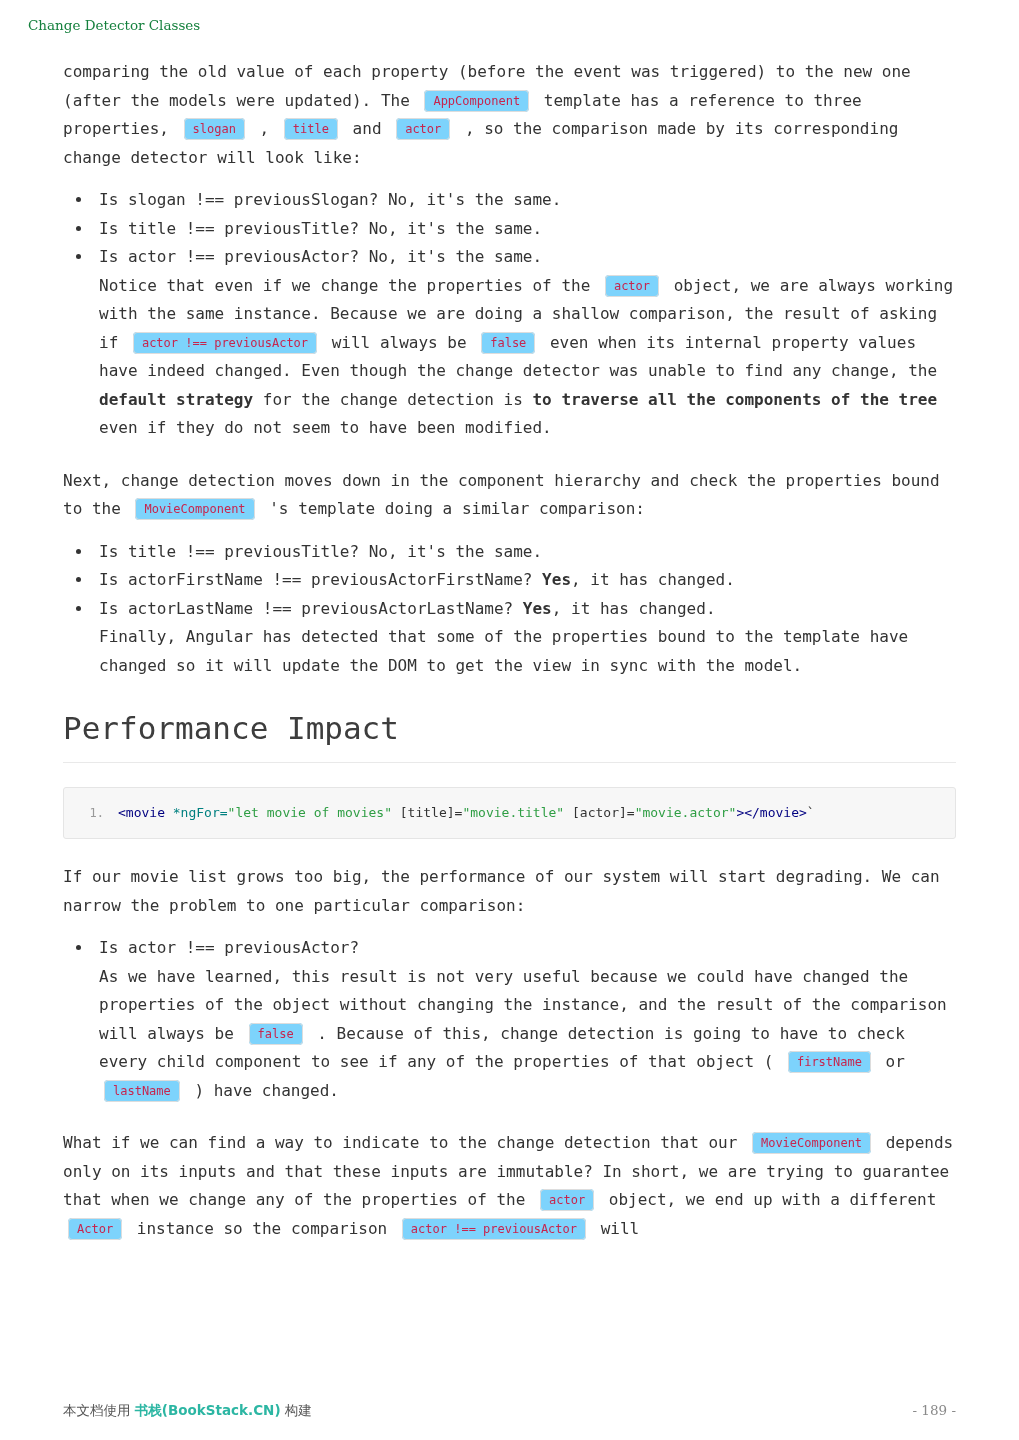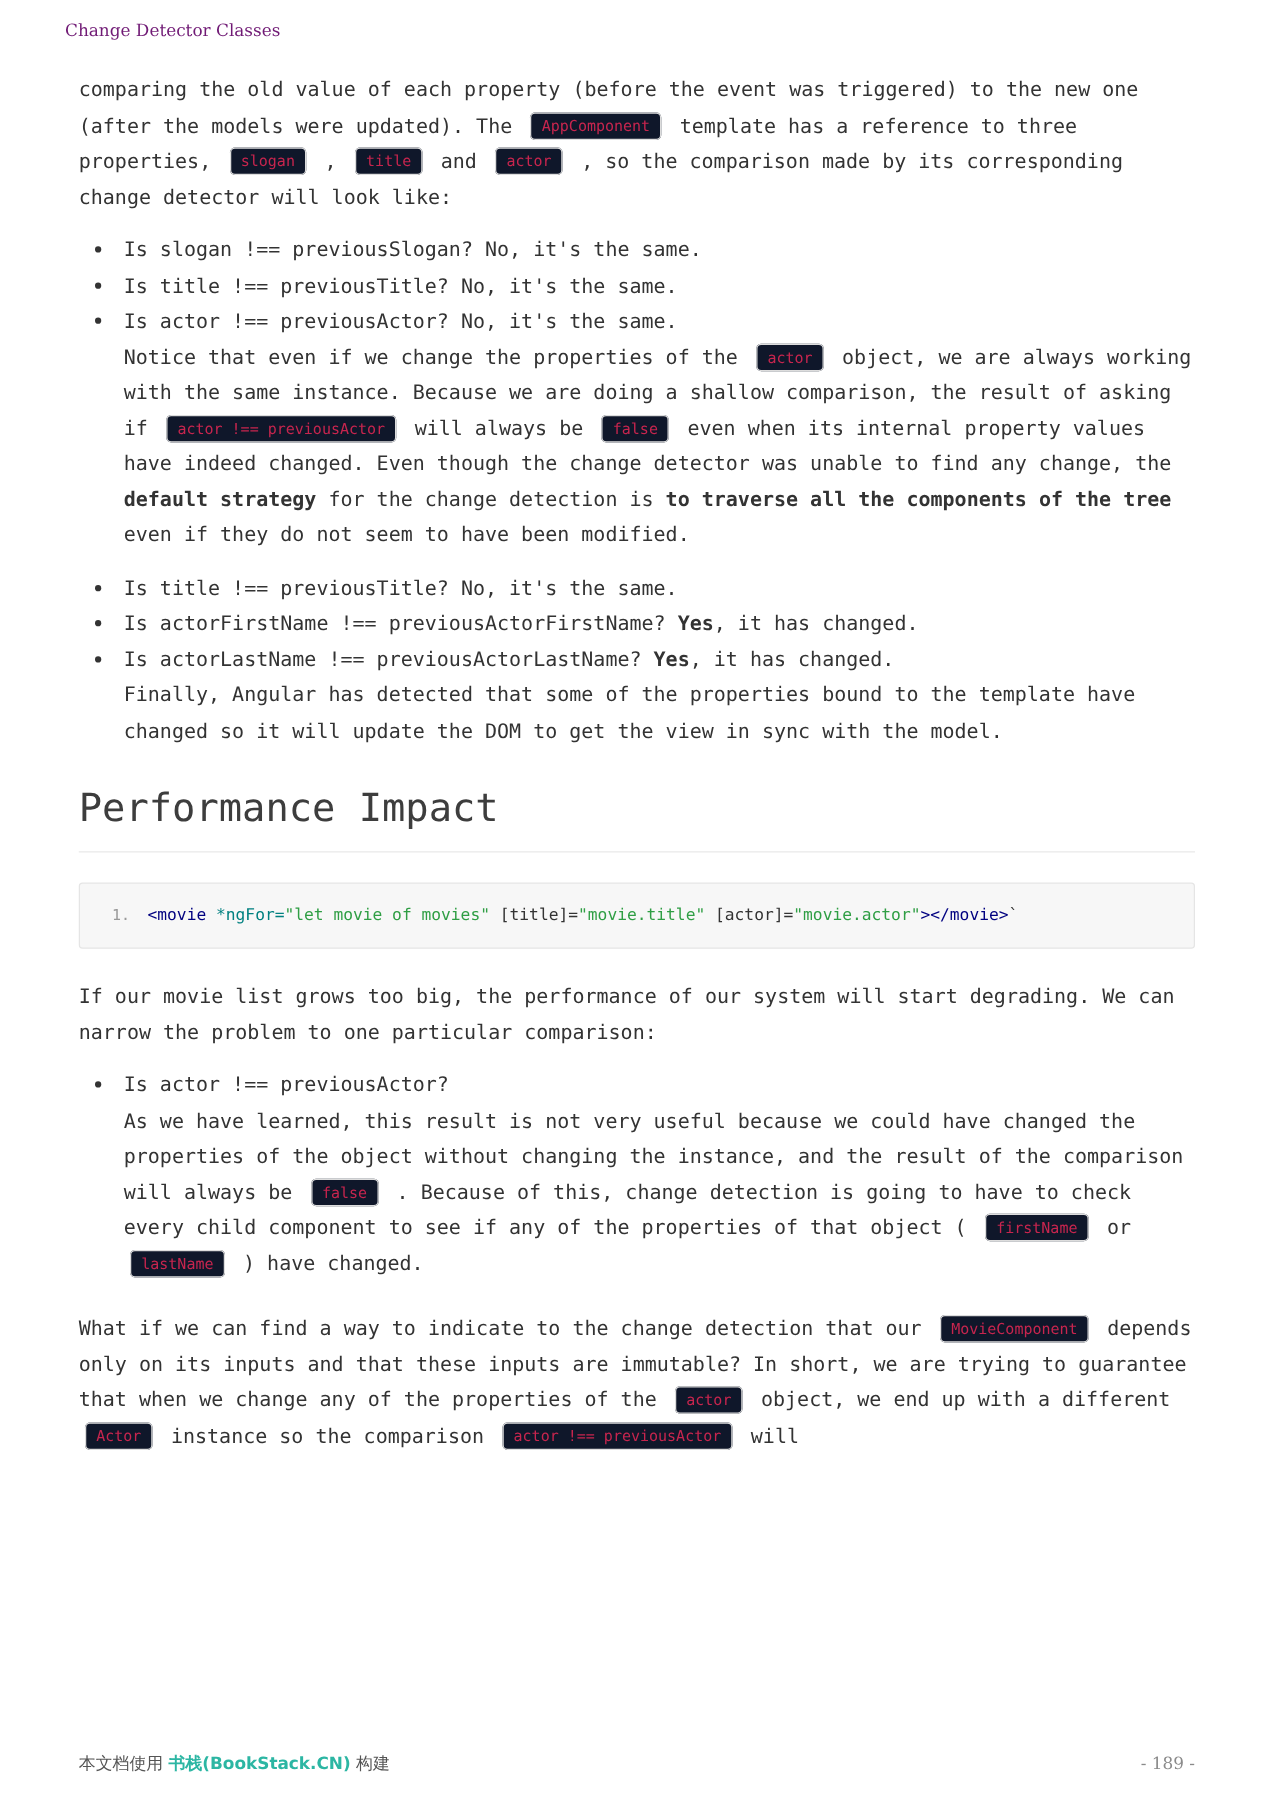--- a/index.html
+++ b/index.html
@@ -10,37 +10,37 @@
     --tok-string:#2f9e44;
   }
   *{box-sizing:border-box;}
   html,body{margin:0;padding:0;background:#fff;}
   .page{
     width:1019px;height:1440px;position:relative;overflow:hidden;
     background:#fff;color:#333;
     font-family:"DejaVu Sans Mono","Liberation Mono",monospace;
   }
   .page-header{
-    padding:16px 63px 0 52px;
+    padding:16px 63px 0 28px;
     font-family:"DejaVu Serif","Liberation Serif",serif;
-    color:#701a75;font-size:13.5px;line-height:18px;
+    color:#15803d;font-size:13.5px;line-height:18px;
   }
   .content{padding:0 63px;}
   .para{font-size:16px;line-height:28.5px;margin:24px 0 0 0;}
   ul.blist{
     margin:14px 0 0 0;padding-left:30px;
     font-size:16px;line-height:28.5px;list-style:disc;
   }
   ul.blist li{margin:0;padding-left:6px;}
   strong{font-weight:bold;}
   .inline-code{
     font-family:"DejaVu Sans Mono","Liberation Mono",monospace;
     font-size:12px;line-height:1;
     color:var(--inline-code-text,#c7254e);
-    background:#0f172a;border:1px solid #ddd;border-radius:4px;
+    background:#7dd3fc;border:1px solid #ddd;border-radius:4px;
     padding:3px 8px;margin:0 5px;white-space:nowrap;
     position:relative;top:-1px;
   }
   h2.section-heading{
     margin:30px 0 0 0;padding:0 0 16px 0;
     font-size:31px;font-weight:500;color:#3d3d3d;
     border-bottom:1px solid #e9e9e9;
     font-family:"DejaVu Sans Mono","Liberation Mono",monospace;
   }
   .codeblock{
@@ -84,20 +84,21 @@
   <div class="content">
 
     <p class="para">comparing the old value of each property (before the event was triggered) to the new one (after the models were updated). The <span class="inline-code">AppComponent</span> template has a reference to three properties, <span class="inline-code">slogan</span> , <span class="inline-code">title</span> and <span class="inline-code">actor</span> , so the comparison made by its corresponding change detector will look like:</p>
 
     <ul class="blist">
       <li>Is slogan !== previousSlogan? No, it's the same.</li>
       <li>Is title !== previousTitle? No, it's the same.</li>
       <li>Is actor !== previousActor? No, it's the same.<br>Notice that even if we change the properties of the <span class="inline-code">actor</span> object, we are always working with the same instance. Because we are doing a shallow comparison, the result of asking if <span class="inline-code">actor !== previousActor</span> will always be <span class="inline-code">false</span> even when its internal property values have indeed changed. Even though the change detector was unable to find any change, the <strong>default strategy</strong> for the change detection is <strong>to traverse all the components of the tree</strong> even if they do not seem to have been modified.</li>
     </ul>
 
+    <p class="para">Next, change detection moves down in the component hierarchy and check the properties bound to the <span class="inline-code">MovieComponent</span> 's template doing a similar comparison:</p>
 
     <ul class="blist">
       <li>Is title !== previousTitle? No, it's the same.</li>
       <li>Is actorFirstName !== previousActorFirstName? <strong>Yes</strong>, it has changed.</li>
       <li>Is actorLastName !== previousActorLastName? <strong>Yes</strong>, it has changed.<br>Finally, Angular has detected that some of the properties bound to the template have changed so it will update the DOM to get the view in sync with the model.</li>
     </ul>
 
     <h2 class="section-heading">Performance Impact</h2>
 
 

